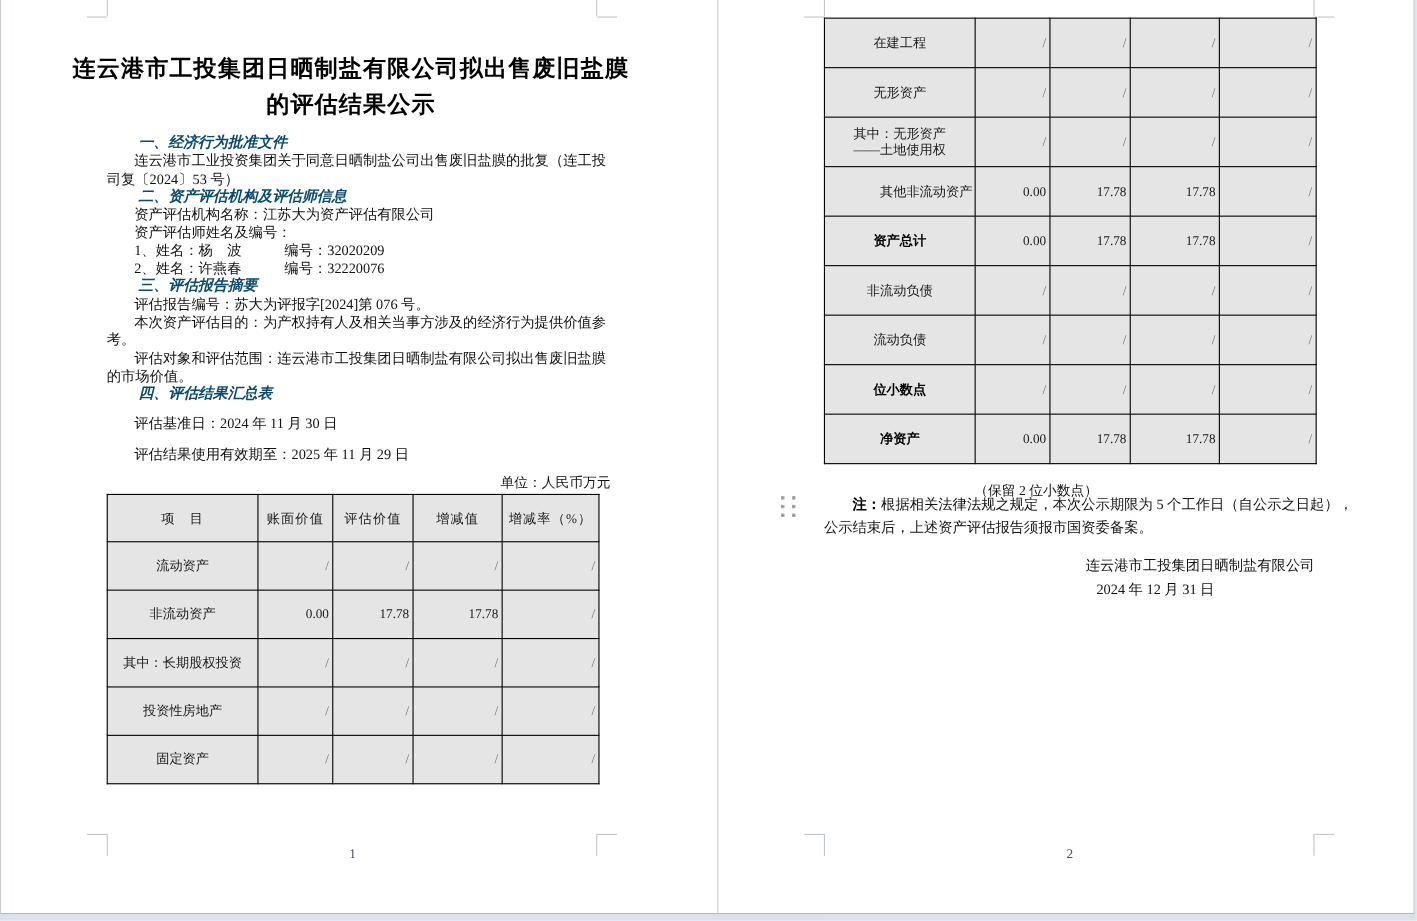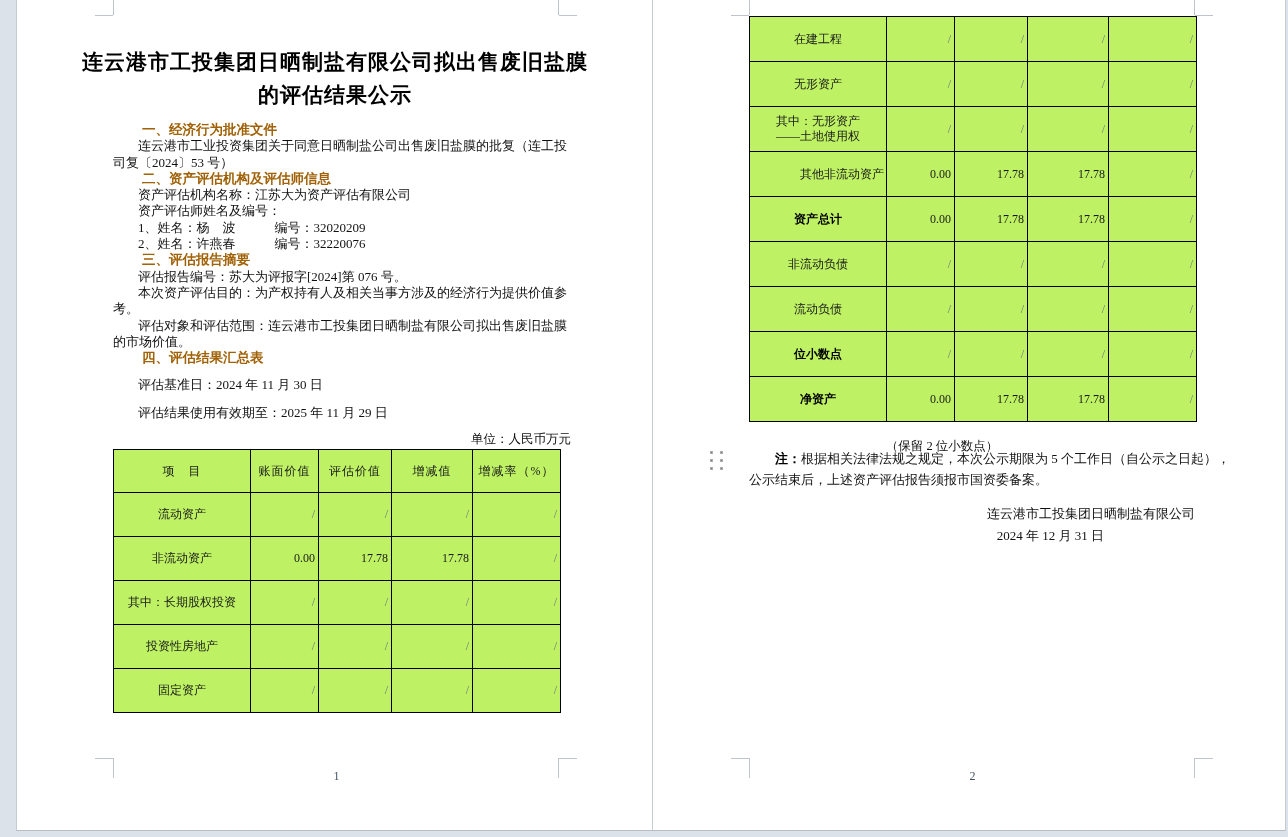--- a/index.html
+++ b/index.html
@@ -7,40 +7,40 @@
     width:1288px;height:837px;overflow:hidden;position:relative;
     background:#dce2e9;
     font-family:"Liberation Serif","DejaVu Serif",serif;
     color:#111;
   }
   .canvas{position:absolute;inset:0;}
   .page{
     position:absolute;top:0;height:831px;background:#fff;box-sizing:border-box;
     border-left:1px solid #c6cbd1;border-right:1px solid #c6cbd1;border-bottom:1px solid #b8bdc4;
   }
-  .page1{left:16px;width:748px;padding-left:20px;}
+  .page1{left:0;width:748px;padding-left:20px;}
   .page2{left:652px;width:634px;}
   
   .cmv{position:absolute;width:1px;background:#c0c5cb;}
   .cmh{position:absolute;height:1px;background:#c0c5cb;}
   
   .title{
     position:absolute;top:46px;left:40px;width:556px;text-align:center;
     font-weight:bold;font-size:21px;line-height:33px;color:#000;letter-spacing:1px;white-space:nowrap;
   }
   
   .doc{position:absolute;top:122px;left:96px;width:452px;font-size:13px;line-height:16.3px;}
   .ln{height:16.3px;white-space:nowrap;overflow:visible;}
-  .h{font-weight:bold;padding-left:29px;font-size:13.5px;color:#a16207;}
+  .h{font-weight:bold;padding-left:29px;font-size:13.5px;color:#0c4a6e;font-style:italic;}
   .p{padding-left:25px;}
   .c{padding-left:0;}
   .sp{margin-top:11px;}
   .unit{margin-top:10px;width:458px;text-align:right;font-size:12.5px;height:16px;}
   
-  table.tbl{position:absolute;border-collapse:collapse;table-layout:fixed;left:96px;width:447px;background:#bef264;}
+  table.tbl{position:absolute;border-collapse:collapse;table-layout:fixed;left:96px;width:447px;background:#e5e5e5;}
   .tbl td,.tbl th{border:1px solid #000;font-size:12px;font-weight:normal;padding:0;overflow:hidden;vertical-align:middle;color:#1a1a1a;}
   .tbl1{top:449px;}
   .tbl2{top:16px;}
   .tbl1 tr{height:44px;}
   .tbl1 tr.hdr{height:43px;}
   .tbl2 tr{height:45px;}
   .tbl .lbl{text-align:center;line-height:15px;}
   .tbl .val{text-align:right;padding-right:3px;}
   .tbl th{text-align:center;letter-spacing:1px;}
   tr.boldrow td.lbl{font-weight:bold;color:#000;}

